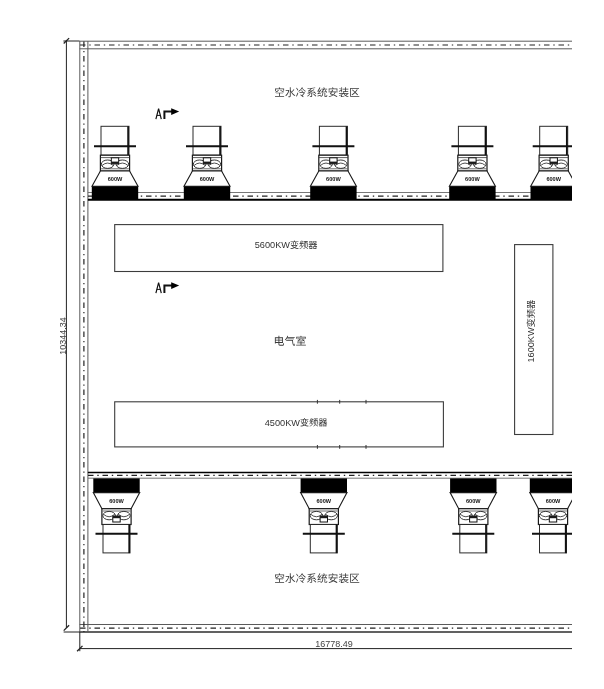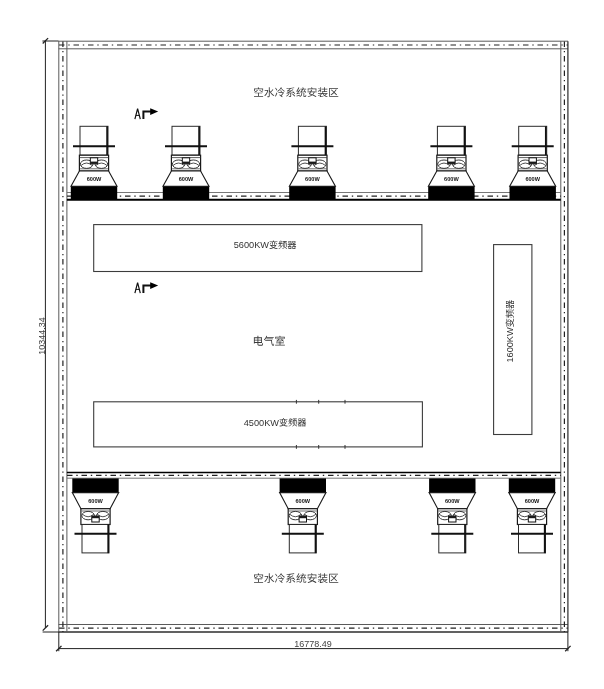--- a/index.html
+++ b/index.html
@@ -1,15 +1,15 @@
 <!DOCTYPE html>
 <html><head><meta charset="utf-8"><title>plan</title><style>
 html,body{margin:0;padding:0;background:#fff;}
 *{box-sizing:border-box;}
-#page{position:relative;width:572px;height:689px;background:#fff;font-family:"Liberation Sans",sans-serif;overflow:hidden;}
+#page{position:relative;width:572px;height:689px;background:#fff;font-family:"Liberation Sans",sans-serif;overflow:hidden;padding-left:21px;}
 svg{will-change:transform;filter:blur(0.33px);}
 </style></head><body>
 <div id="page">
 <svg width="604" height="689" viewBox="0 0 604 689" xmlns="http://www.w3.org/2000/svg">
 <defs>
 <path id="cg0" d="M564 -537C666 -484 802 -405 869 -357L919 -415C848 -462 710 -537 611 -587ZM384 -590C307 -523 203 -455 85 -413L129 -348C246 -398 356 -474 436 -544ZM77 -22V46H927V-22H538V-275H825V-343H182V-275H459V-22ZM424 -824C440 -792 459 -752 473 -718H76V-492H150V-649H849V-517H926V-718H565C550 -755 524 -807 502 -846Z"></path>
 <path id="cg1" d="M71 -584V-508H317C269 -310 166 -159 39 -76C57 -65 87 -36 100 -18C241 -118 358 -306 407 -568L358 -587L344 -584ZM817 -652C768 -584 689 -495 623 -433C592 -485 564 -540 542 -596V-838H462V-22C462 -5 456 -1 440 0C424 1 372 1 314 -1C326 22 339 59 343 81C420 81 469 79 500 65C530 52 542 28 542 -23V-445C633 -264 763 -106 919 -24C932 -46 957 -77 975 -93C854 -149 745 -253 660 -377C730 -436 819 -527 885 -604Z"></path>
 <path id="cg2" d="M49 -768C99 -699 157 -605 180 -546L251 -581C225 -640 166 -730 114 -797ZM37 -4 112 30C157 -67 212 -198 253 -314L187 -348C143 -226 80 -88 37 -4ZM527 -527C563 -489 607 -437 629 -404L690 -442C668 -474 624 -522 586 -559ZM592 -841C526 -706 398 -566 247 -475C265 -462 291 -434 302 -418C425 -497 531 -603 608 -720C686 -604 800 -488 898 -422C911 -442 937 -470 955 -485C845 -547 718 -667 646 -782L665 -817ZM357 -373V-303H762C713 -234 642 -152 585 -100C547 -126 510 -152 477 -173L426 -129C519 -67 641 25 699 81L753 30C726 5 688 -25 645 -57C721 -132 819 -246 875 -343L822 -378L809 -373Z"></path>
 <path id="cg3" d="M286 -224C233 -152 150 -78 70 -30C90 -19 121 6 136 20C212 -34 301 -116 361 -197ZM636 -190C719 -126 822 -34 872 22L936 -23C882 -80 779 -168 695 -229ZM664 -444C690 -420 718 -392 745 -363L305 -334C455 -408 608 -500 756 -612L698 -660C648 -619 593 -580 540 -543L295 -531C367 -582 440 -646 507 -716C637 -729 760 -747 855 -770L803 -833C641 -792 350 -765 107 -753C115 -736 124 -706 126 -688C214 -692 308 -698 401 -706C336 -638 262 -578 236 -561C206 -539 182 -524 162 -521C170 -502 181 -469 183 -454C204 -462 235 -466 438 -478C353 -425 280 -385 245 -369C183 -338 138 -319 106 -315C115 -295 126 -260 129 -245C157 -256 196 -261 471 -282V-20C471 -9 468 -5 451 -4C435 -3 380 -3 320 -6C332 15 345 47 349 69C422 69 472 68 505 56C539 44 547 23 547 -19V-288L796 -306C825 -273 849 -242 866 -216L926 -252C885 -313 799 -405 722 -474Z"></path>
 <path id="cg4" d="M698 -352V-36C698 38 715 60 785 60C799 60 859 60 873 60C935 60 953 22 958 -114C939 -119 909 -131 894 -145C891 -24 887 -6 865 -6C853 -6 806 -6 797 -6C775 -6 772 -9 772 -36V-352ZM510 -350C504 -152 481 -45 317 16C334 30 355 58 364 77C545 3 576 -126 584 -350ZM42 -53 59 21C149 -8 267 -45 379 -82L367 -147C246 -111 123 -74 42 -53ZM595 -824C614 -783 639 -729 649 -695H407V-627H587C542 -565 473 -473 450 -451C431 -433 406 -426 387 -421C395 -405 409 -367 412 -348C440 -360 482 -365 845 -399C861 -372 876 -346 886 -326L949 -361C919 -419 854 -513 800 -583L741 -553C763 -524 786 -491 807 -458L532 -435C577 -490 634 -568 676 -627H948V-695H660L724 -715C712 -747 687 -802 664 -842ZM60 -423C75 -430 98 -435 218 -452C175 -389 136 -340 118 -321C86 -284 63 -259 41 -255C50 -235 62 -198 66 -182C87 -195 121 -206 369 -260C367 -276 366 -305 368 -326L179 -289C255 -377 330 -484 393 -592L326 -632C307 -595 286 -557 263 -522L140 -509C202 -595 264 -704 310 -809L234 -844C190 -723 116 -594 92 -561C70 -527 51 -504 33 -500C43 -479 55 -439 60 -423Z"></path>

